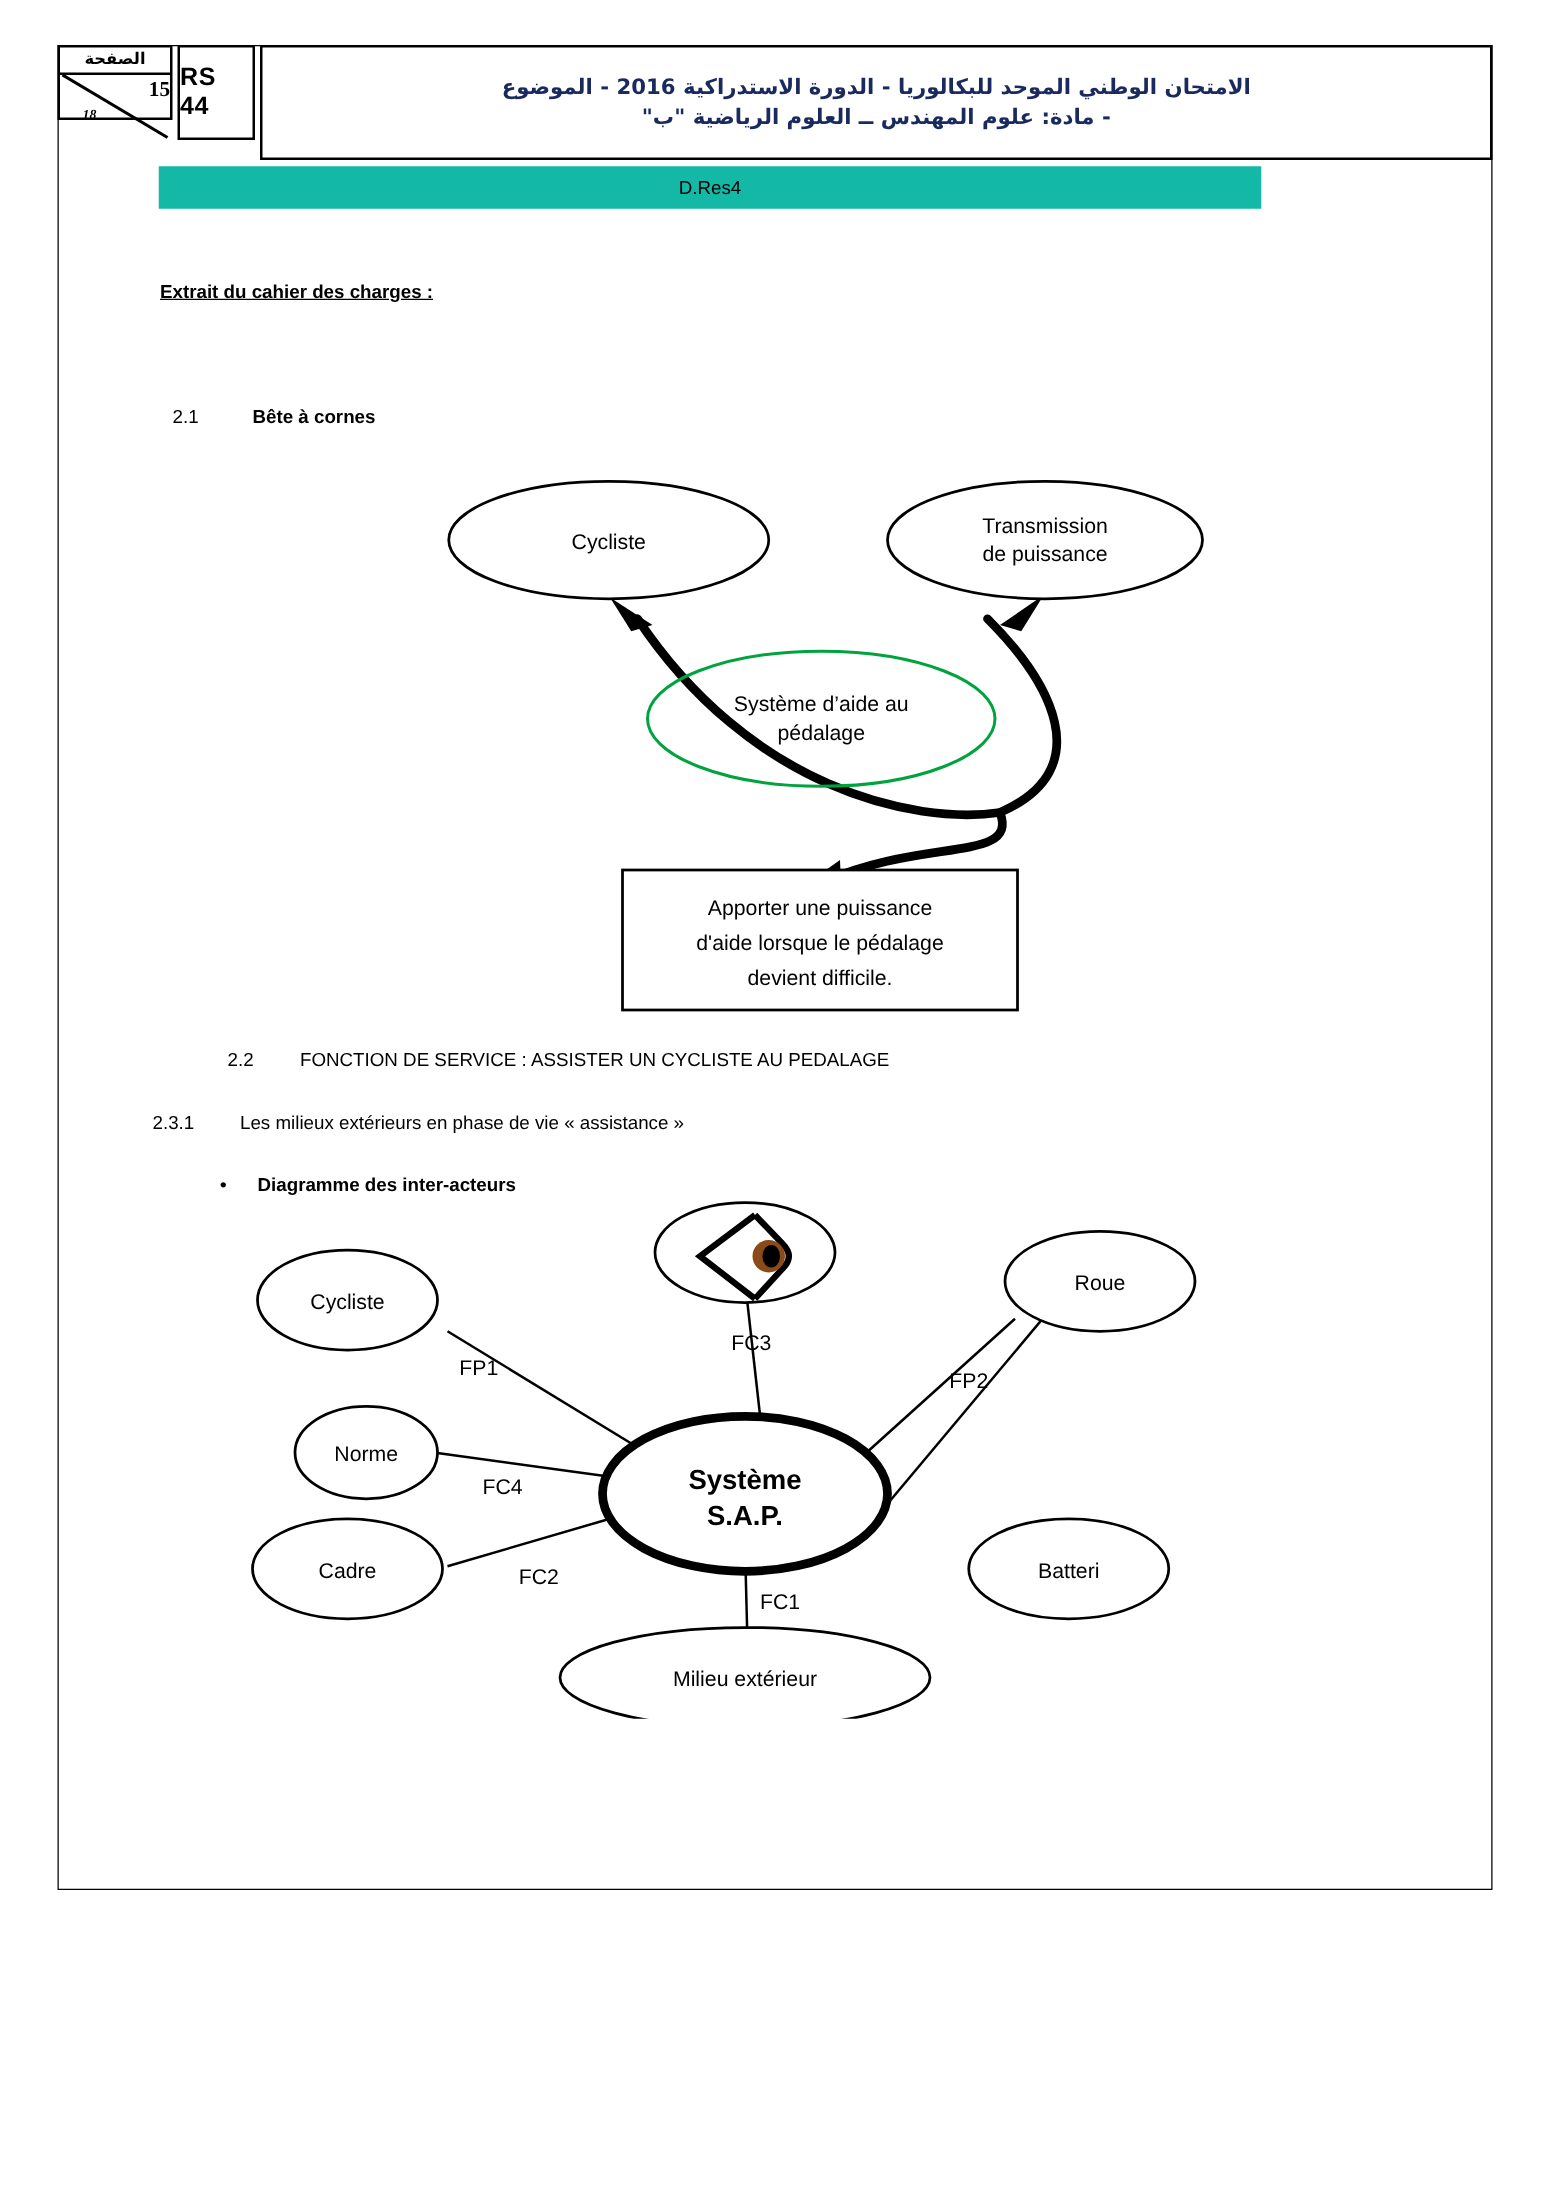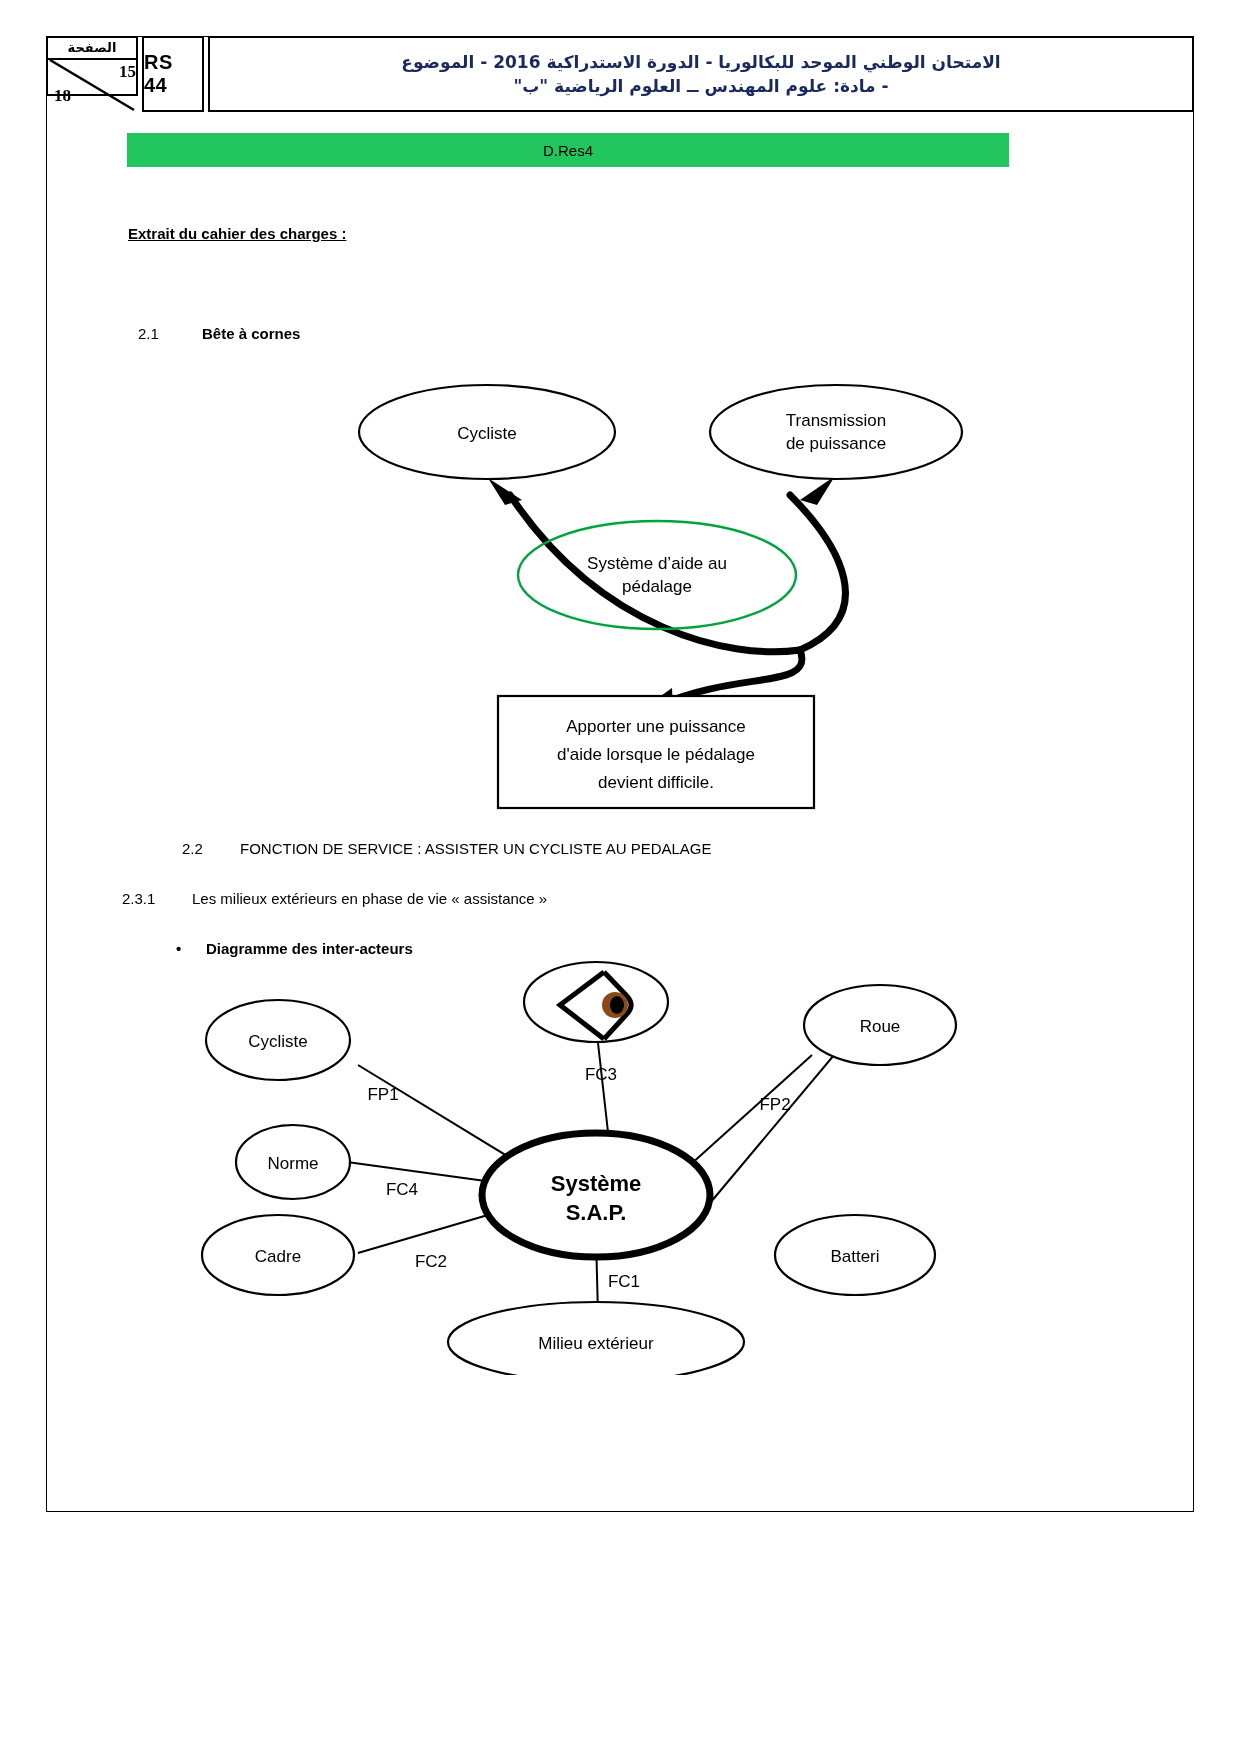--- a/index.html
+++ b/index.html
@@ -8,31 +8,31 @@
   .page{position:absolute;left:46px;top:36px;width:1148px;height:1476px;border:1px solid #000;box-sizing:border-box;}
 
   
   .hdr{position:absolute;left:46px;top:36px;width:1148px;height:76px;}
   .pagebox{position:absolute;left:0;top:0;width:92px;height:60px;border:2px solid #000;box-sizing:border-box;}
   .pagebox .lbl{position:absolute;left:0;top:0;width:100%;height:22px;border-bottom:2px solid #000;
       box-sizing:border-box;text-align:center;font-family:"DejaVu Sans",sans-serif;font-size:13px;line-height:20px;font-weight:bold;direction:rtl;}
   .pagebox .diag{position:absolute;left:0;top:22px;width:100%;height:54px;overflow:hidden;}
   .pagebox .diag svg{display:block;}
   .pagebox .num-top{position:absolute;right:0;top:24px;font-size:17px;font-weight:bold;font-family:"Liberation Serif",serif;}
-  .pagebox .num-bot{position:absolute;left:6px;top:48px;font-size:17px;font-weight:bold;font-family:"Liberation Serif",serif;}
+  .pagebox .num-bot{position:absolute;left:18px;top:48px;font-size:11px;font-weight:bold;font-family:"Liberation Serif",serif;font-style:italic;}
 
   .rsbox{position:absolute;left:96px;top:0;width:62px;height:76px;border:2px solid #000;box-sizing:border-box;
       display:flex;align-items:center;justify-content:center;font-size:20px;font-weight:bold;letter-spacing:.5px;}
-  .titlebox{position:absolute;left:162px;top:0;width:986px;height:76px;border:2px solid #000;box-sizing:border-box;
+  .titlebox{position:absolute;left:162px;top:0;width:986px;height:92px;border:2px solid #000;box-sizing:border-box;
       display:flex;flex-direction:column;align-items:center;justify-content:center;gap:4px;
       direction:rtl;color:#1a2a5e;}
   .titlebox .ln{font-family:"DejaVu Sans",sans-serif;font-size:17px;font-weight:bold;white-space:nowrap;}
 
   
-  .banner{position:absolute;left:127px;top:133px;width:882px;height:34px;background:#22c55e;
+  .banner{position:absolute;left:127px;top:133px;width:882px;height:34px;background:#14b8a6;
       display:flex;align-items:center;justify-content:center;}
   .banner span{font-size:15px;color:#000;}
 
   
   .extrait{position:absolute;left:128px;top:225px;font-size:15px;font-weight:bold;text-decoration:underline;}
   .sec{position:absolute;font-size:15px;white-space:nowrap;}
   .sec .no{display:inline-block;}
   .sec21{left:138px;top:325px;}
   .sec21 .no{width:64px;}
   .sec21 .tx{font-weight:bold;margin-top:20px;}

